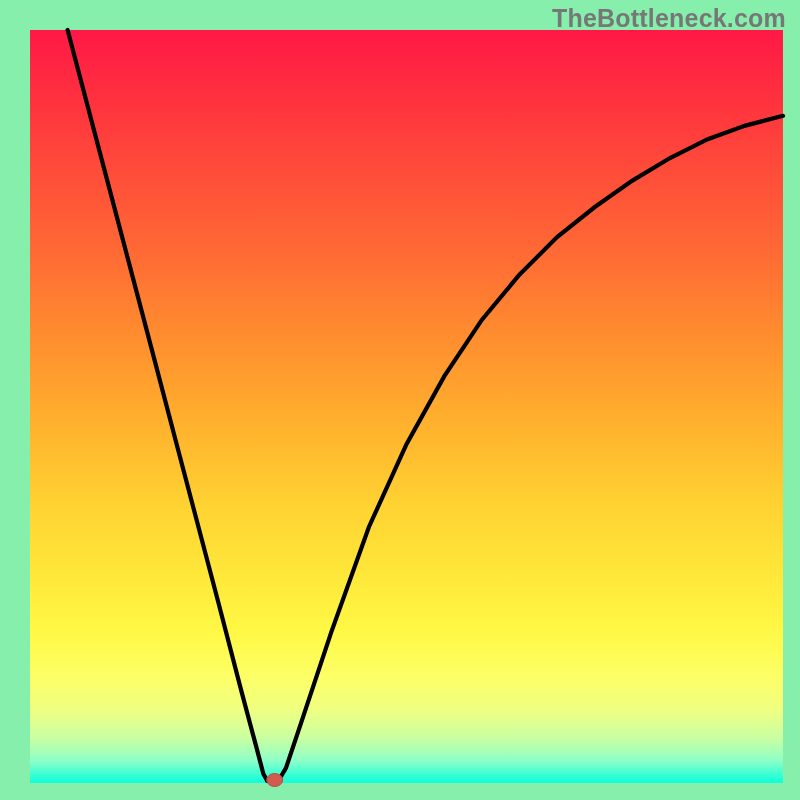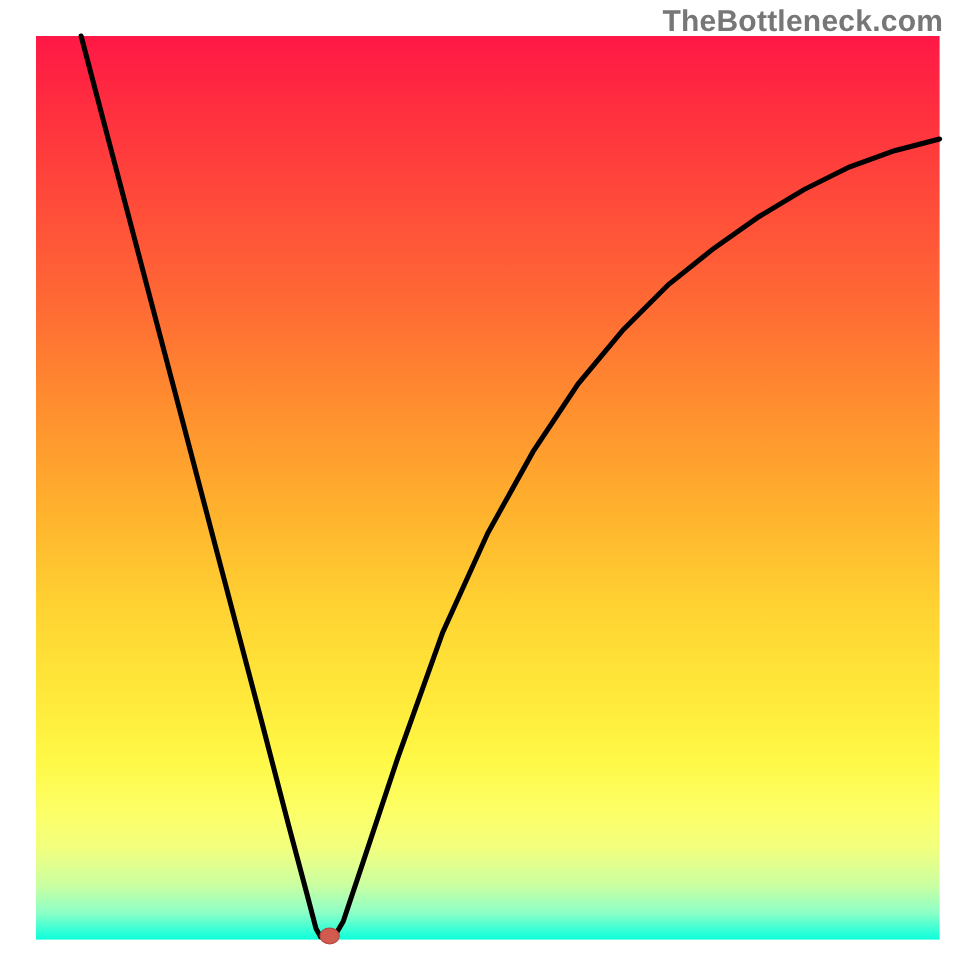--- a/index.html
+++ b/index.html
@@ -8,21 +8,21 @@
     width: 800px;
     height: 800px;
     background: #000;
     font-family: Arial, Helvetica, sans-serif;
     overflow: hidden;
   }
   .frame {
     position: relative;
     width: 800px;
     height: 800px;
-    background: #ffffff;
+    background: #86efac;
   }
   .watermark {
     position: absolute;
     top: 4px;
     right: 14px;
     color: #777;
     font-size: 25px;
     font-weight: 600;
     letter-spacing: 0.2px;
     user-select: none;

